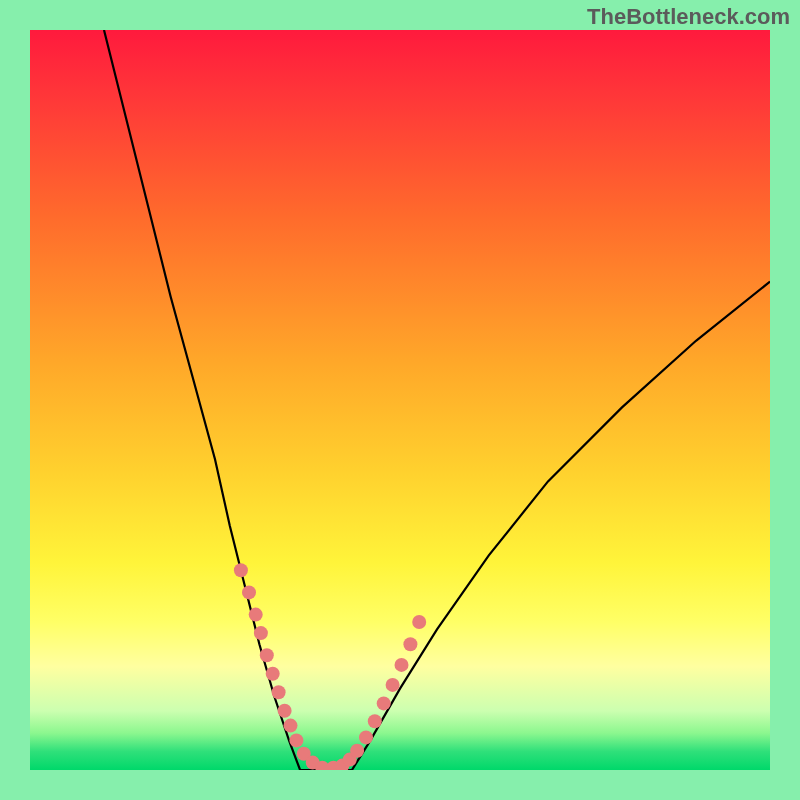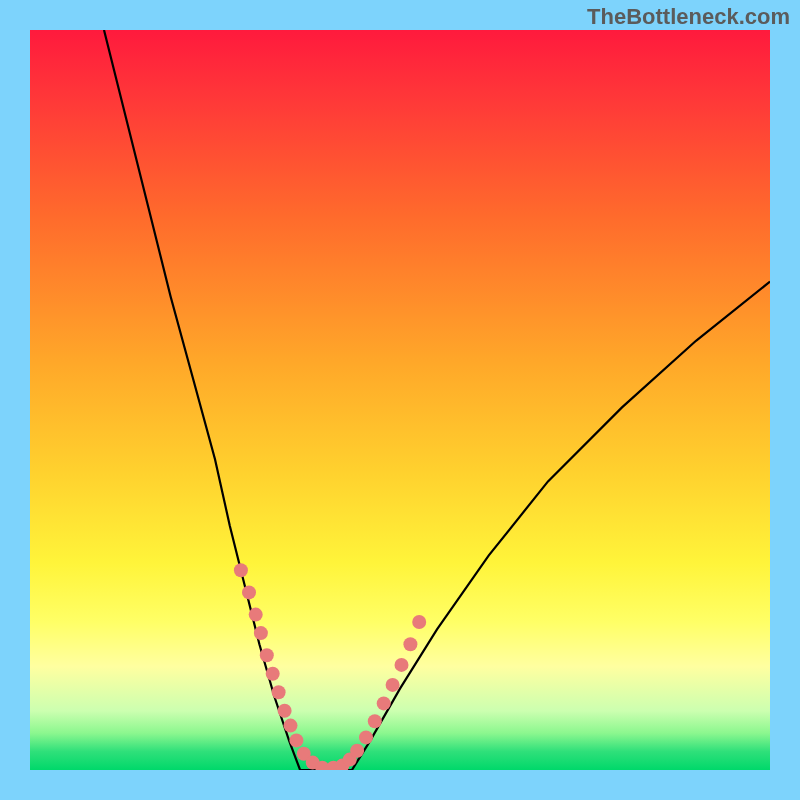--- a/index.html
+++ b/index.html
@@ -10,21 +10,21 @@
     overflow: hidden;
     background: #000;
     font-family: Arial, Helvetica, sans-serif;
   }
   .frame {
     position: absolute;
     top: 0;
     left: 0;
     width: 800px;
     height: 800px;
-    background: #7dd3fc;
+    background: #86efac;
   }
   .plot {
     position: absolute;
     top: 30px;
     left: 30px;
     width: 740px;
     height: 740px;
     overflow: hidden;
   }
   .gradient {

